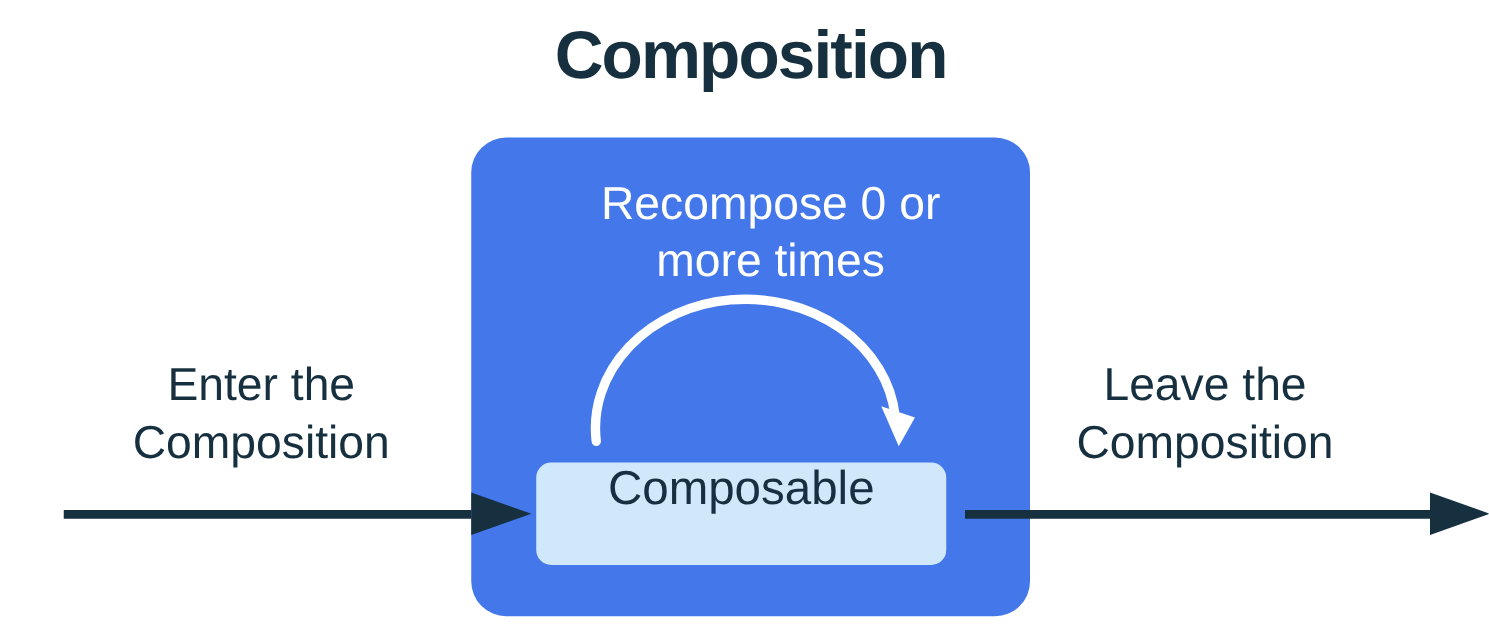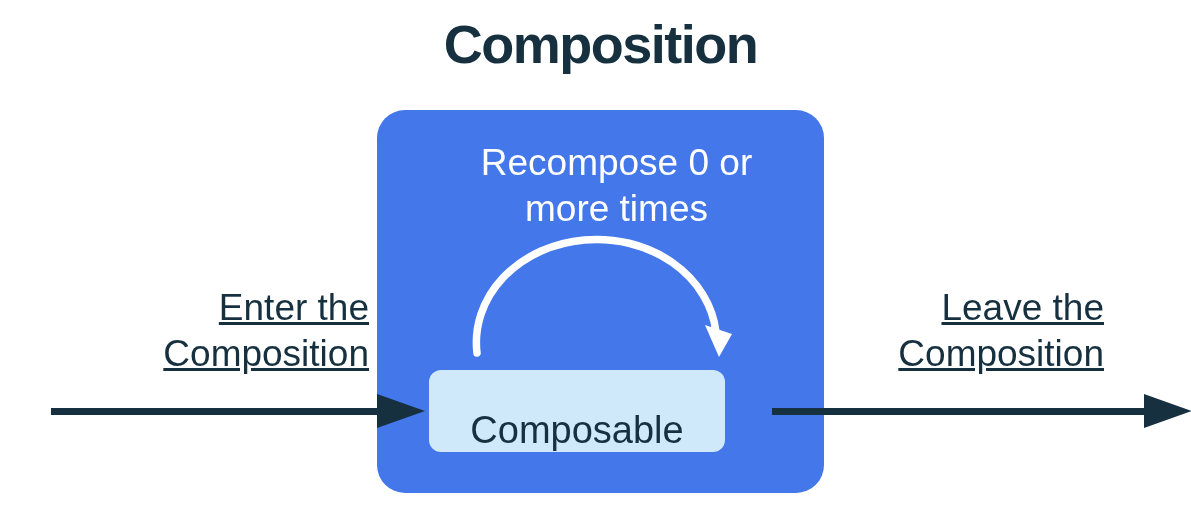--- a/index.html
+++ b/index.html
@@ -71,47 +71,46 @@
     stroke: var(--loop-arrow);
     stroke-width: 7.5;
     stroke-linecap: round;
   }
   .loop-arc polygon { fill: var(--loop-arrow); }
 
   .composable-box {
     position: absolute;
     left: 405px;
     top: 370px;
-    width: 296px;
+    width: 328px;
     height: 82px;
     background: var(--composable-fill);
     border-radius: 12px;
     display: flex;
-    align-items: flex-end;
+    align-items: flex-start;
     justify-content: center;
     z-index: 2;
   }
   .composable-label {
     font-size: 38px;
     color: var(--ink);
   }
 
   .flow-label {
     position: absolute;
     top: 285px;
     width: 320px;
-    text-align: right;
+    text-align: center;
     font-size: 37px;
     line-height: 46px;
     color: var(--ink);
     white-space: pre-line;
-    text-decoration: underline;
   }
   .enter-label { left: 25px; }
-  .leave-label { left: 760px; }
+  .leave-label { left: 780px; }
 
   .flow-line {
     position: absolute;
     top: 408px;
     height: 7px;
     background: var(--ink);
     z-index: 3;
   }
   .enter-line { left: 27px; width: 326px; }
   .leave-line { left: 748px; width: 374px; }

